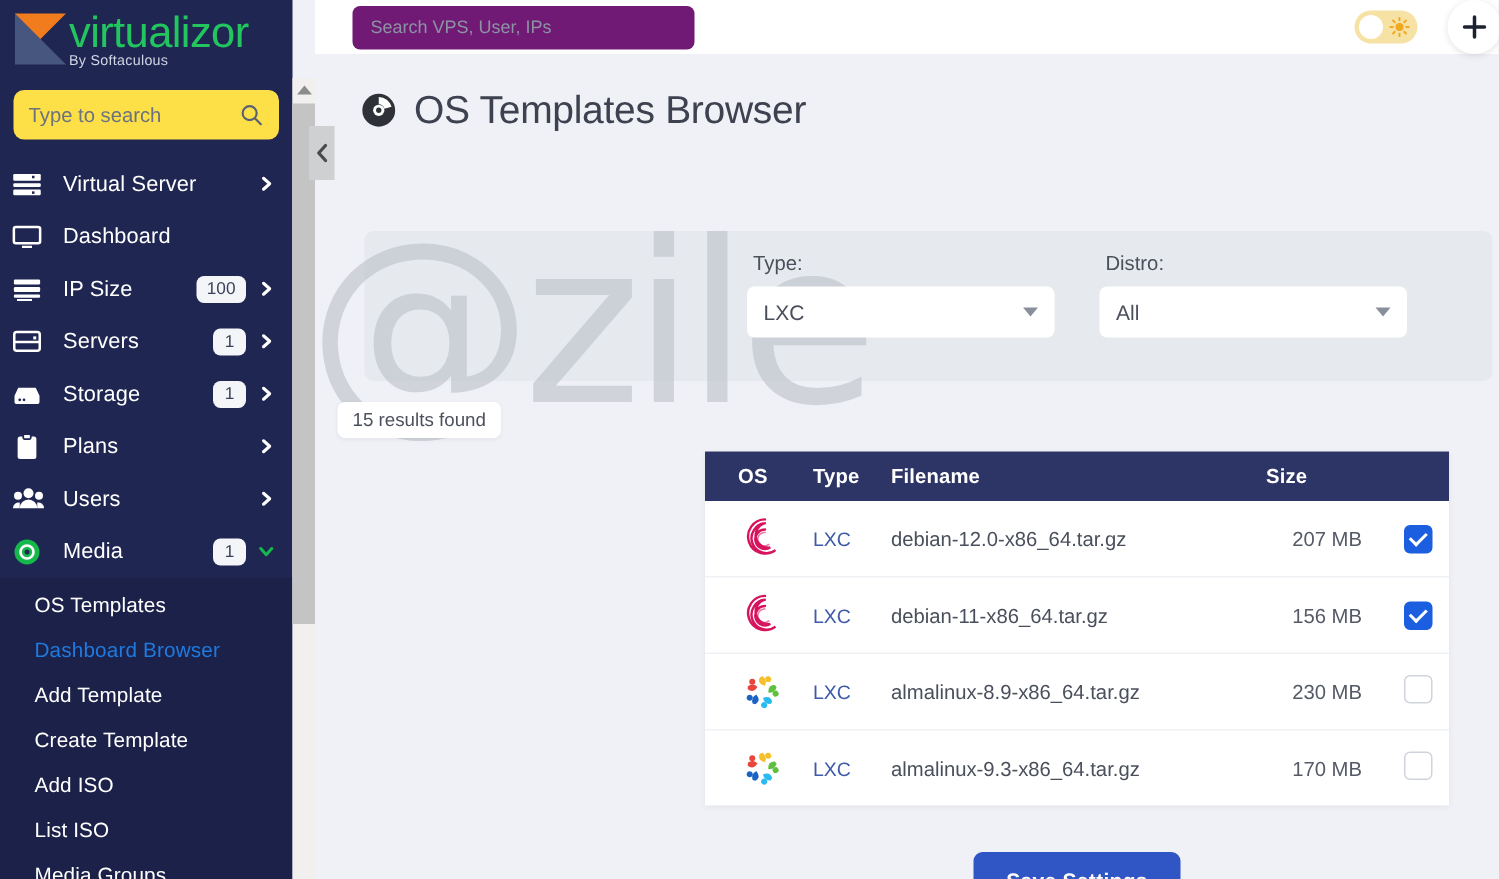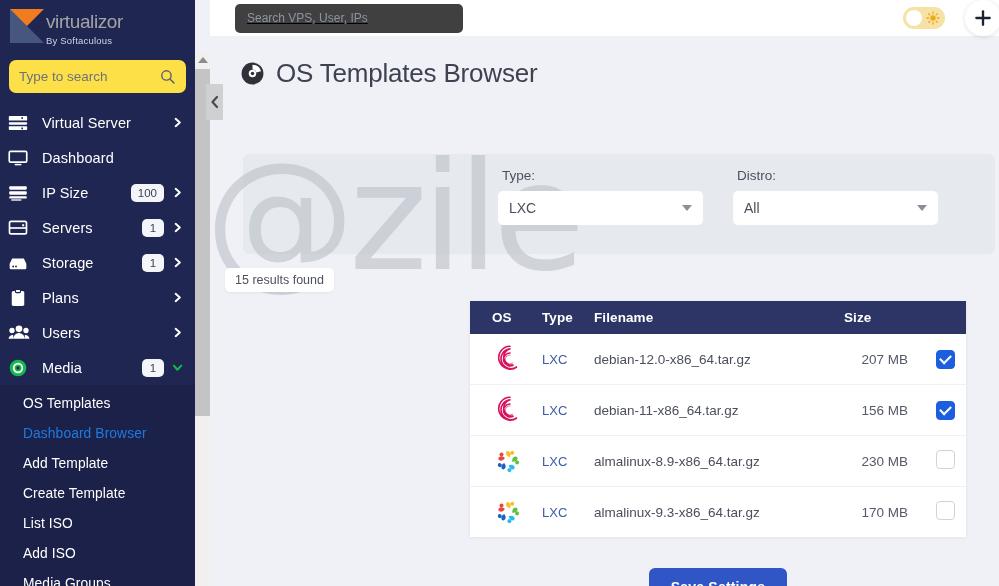--- a/index.html
+++ b/index.html
@@ -26,21 +26,21 @@
   .brand-mark .tri-orange {
     position: absolute; left: 0; top: 0; width: 0; height: 0;
     border-top: 34px solid #f07c1e; border-right: 34px solid transparent;
   }
   .brand-mark .tri-blue {
     position: absolute; left: 0; top: 0; width: 0; height: 0;
     border-bottom: 34px solid #47567f; border-right: 34px solid transparent;
   }
   .brand-text { margin-left: 2px; }
   .brand-name {
-    color: #a3a3a3; font-size: 19px; line-height: 30px;
+    color: #22c55e; font-size: 29px; line-height: 30px;
     letter-spacing: -0.4px; font-weight: 400;
   }
   .brand-sub {
     color: #cfd4e4; font-size: 9.5px; text-align: left;
     margin-top: -2px; letter-spacing: .2px;
   }
 
   .side-search-wrap { padding: 8px 9px 10px 9px; }
   .side-search {
     position: relative; background: #fde047; border-radius: 7px;
@@ -107,22 +107,22 @@
   
   .main {
     position: absolute; left: 210px; top: 0;
     width: 789px; height: 586px; background: #eff1f6;
   }
   .topbar {
     height: 36px; background: #ffffff; display: flex;
     align-items: center; padding: 0 0 0 25px; position: relative;
   }
   .top-search {
-    width: 228px; height: 29px; background: #404040;
-    border-radius: 5px; display: flex; padding: 0 12px; text-decoration: underline;
+    width: 228px; height: 29px; background: #701a75;
+    border-radius: 5px; display: flex; padding: 0 12px;
   }
   .top-search input {
     border: 0; outline: 0; background: transparent; width: 100%;
     font-family: "Liberation Sans", sans-serif; font-size: 12px; color: #8c93a3;
   }
   .top-search input::placeholder { color: #8c93a3; }
   .top-right {
     position: absolute; right: 0; top: 0; height: 36px;
     display: flex; align-items: center; gap: 12px; padding-right: 6px;
   }
@@ -399,24 +399,24 @@
         <div class="sub-item active">
           <span>Dashboard Browser</span>
         </div>
         <div class="sub-item">
           <span>Add Template</span>
         </div>
         <div class="sub-item">
           <span>Create Template</span>
         </div>
         <div class="sub-item">
+          <span>Add ISO</span>
+        </div>
+        <div class="sub-item">
           <span>List ISO</span>
-        </div>
-        <div class="sub-item">
-          <span>Add ISO</span>
         </div>
         <div class="sub-item">
           <span>Media Groups</span>
         </div>
       </div>
 
     </div>
   </div>
 
   <div class="side-scroll">

